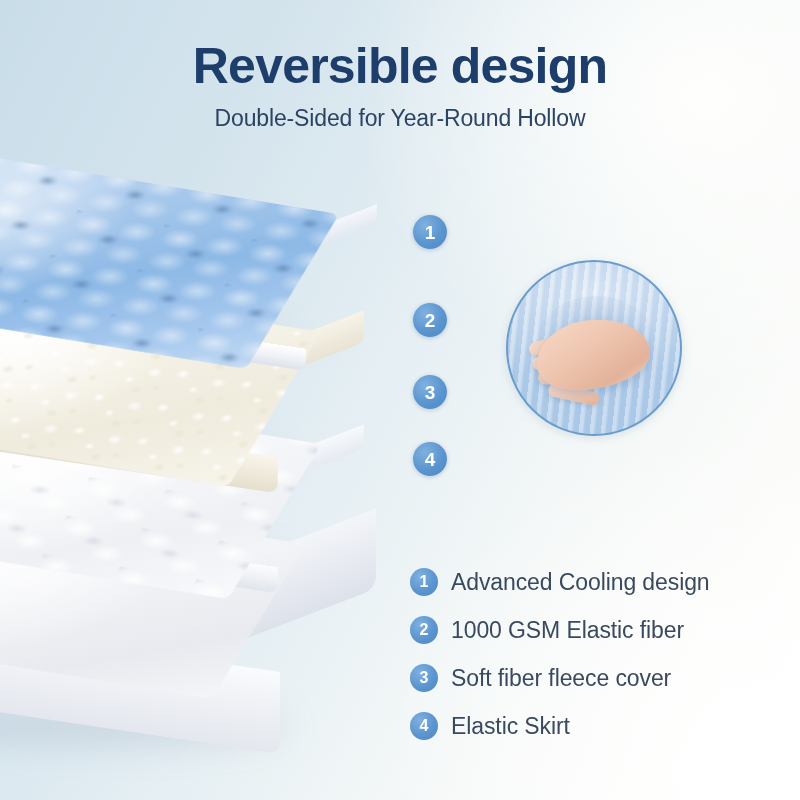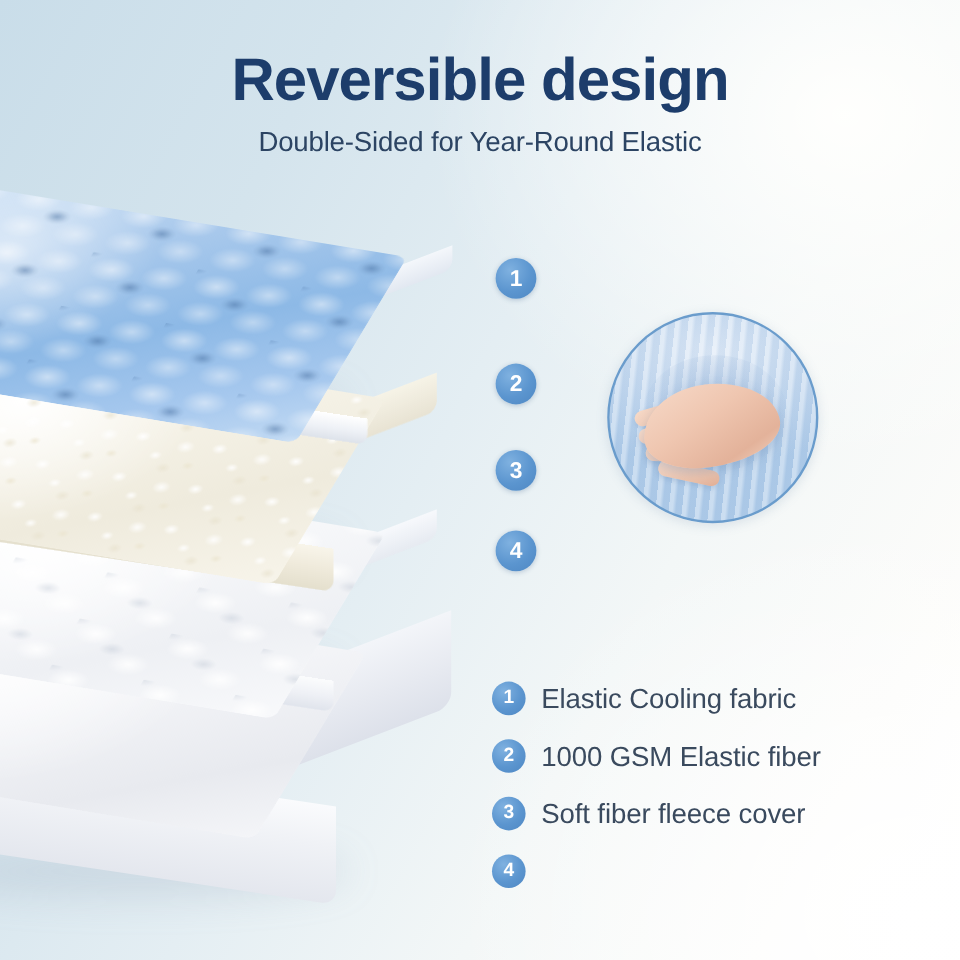--- a/index.html
+++ b/index.html
@@ -341,21 +341,21 @@
     white-space: nowrap;
   }
 </style>
 </head>
 <body>
 
 <div class="canvas">
 
   <div class="header">
     <h1 class="title">Reversible design</h1>
-    <p class="subtitle">Double-Sided for Year-Round Elastic</p>
+    <p class="subtitle">Double-Sided for Year-Round Hollow</p>
   </div>
 
   <div class="stack">
 
     <div class="shadow" style="left:30px; top:170px; width:330px; height:34px;"></div>
     <div class="shadow" style="left:16px; top:292px; width:340px; height:34px;"></div>
     <div class="shadow" style="left:16px; top:396px; width:340px; height:30px;"></div>
     <div class="shadow" style="left:10px; top:556px; width:350px; height:40px;"></div>
 
     <div class="wall w4b"></div>
@@ -411,32 +411,33 @@
     <div class="finger f2"></div>
     <div class="finger f3"></div>
     <div class="finger f4"></div>
     <div class="hand"></div>
   </div>
 
   <div class="legend">
 
     <div class="legend-row">
       <div class="legend-badge">1</div>
-      <div class="legend-text">Elastic Cooling fabric</div>
+      <div class="legend-text">Advanced Cooling design</div>
     </div>
 
     <div class="legend-row">
       <div class="legend-badge">2</div>
       <div class="legend-text">1000 GSM Elastic fiber</div>
     </div>
 
     <div class="legend-row">
       <div class="legend-badge">3</div>
       <div class="legend-text">Soft fiber fleece cover</div>
     </div>
 
     <div class="legend-row">
       <div class="legend-badge">4</div>
+      <div class="legend-text">Elastic Skirt</div>
     </div>
 
   </div>
 
 </div>
 
 </body></html>

